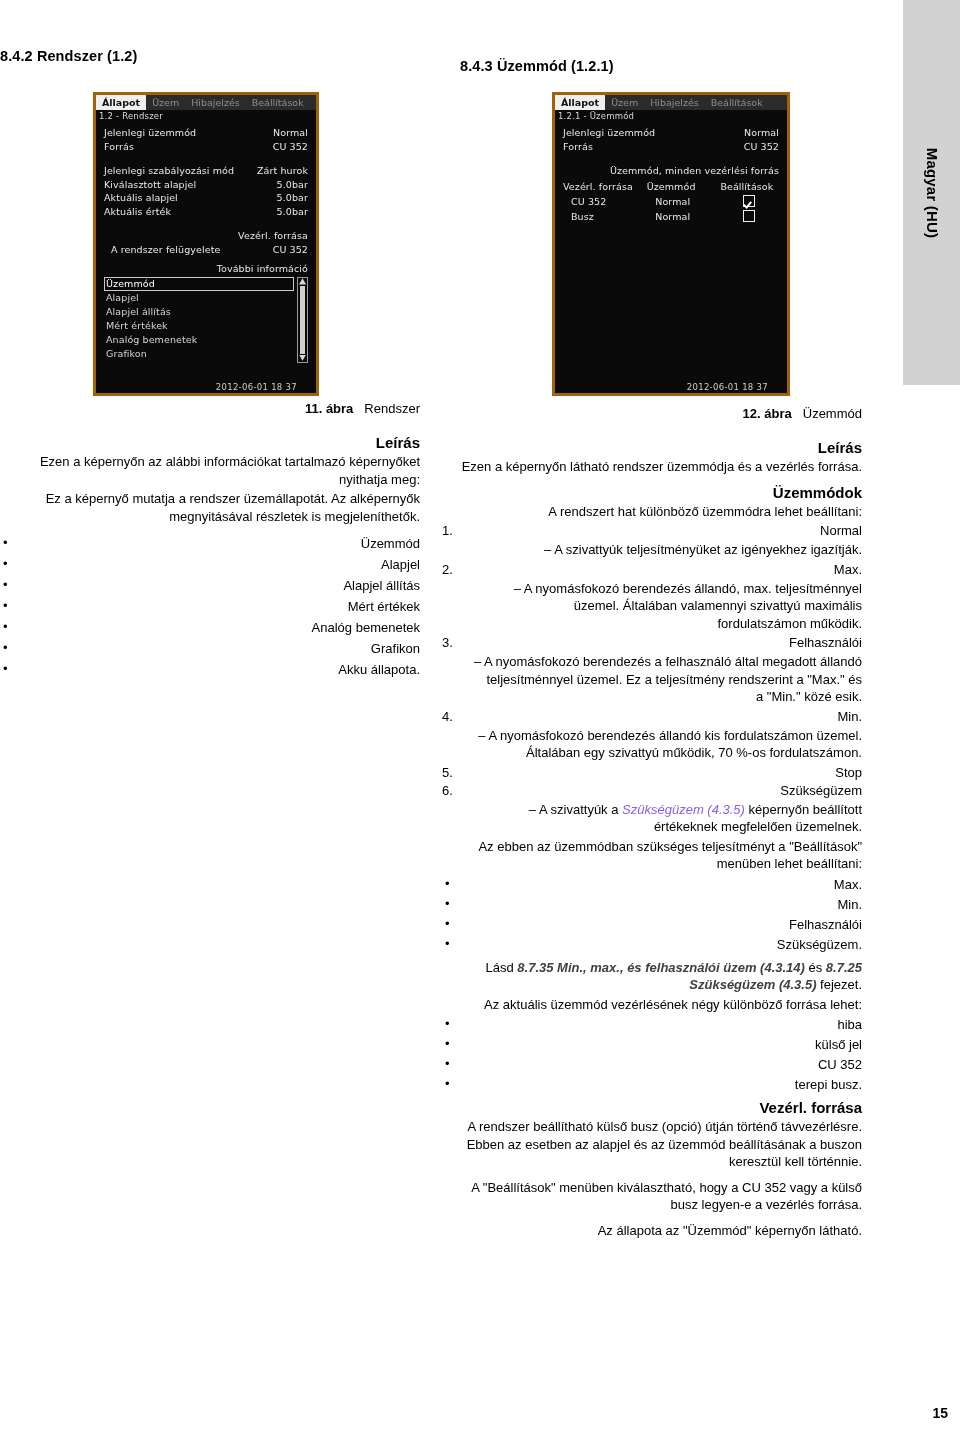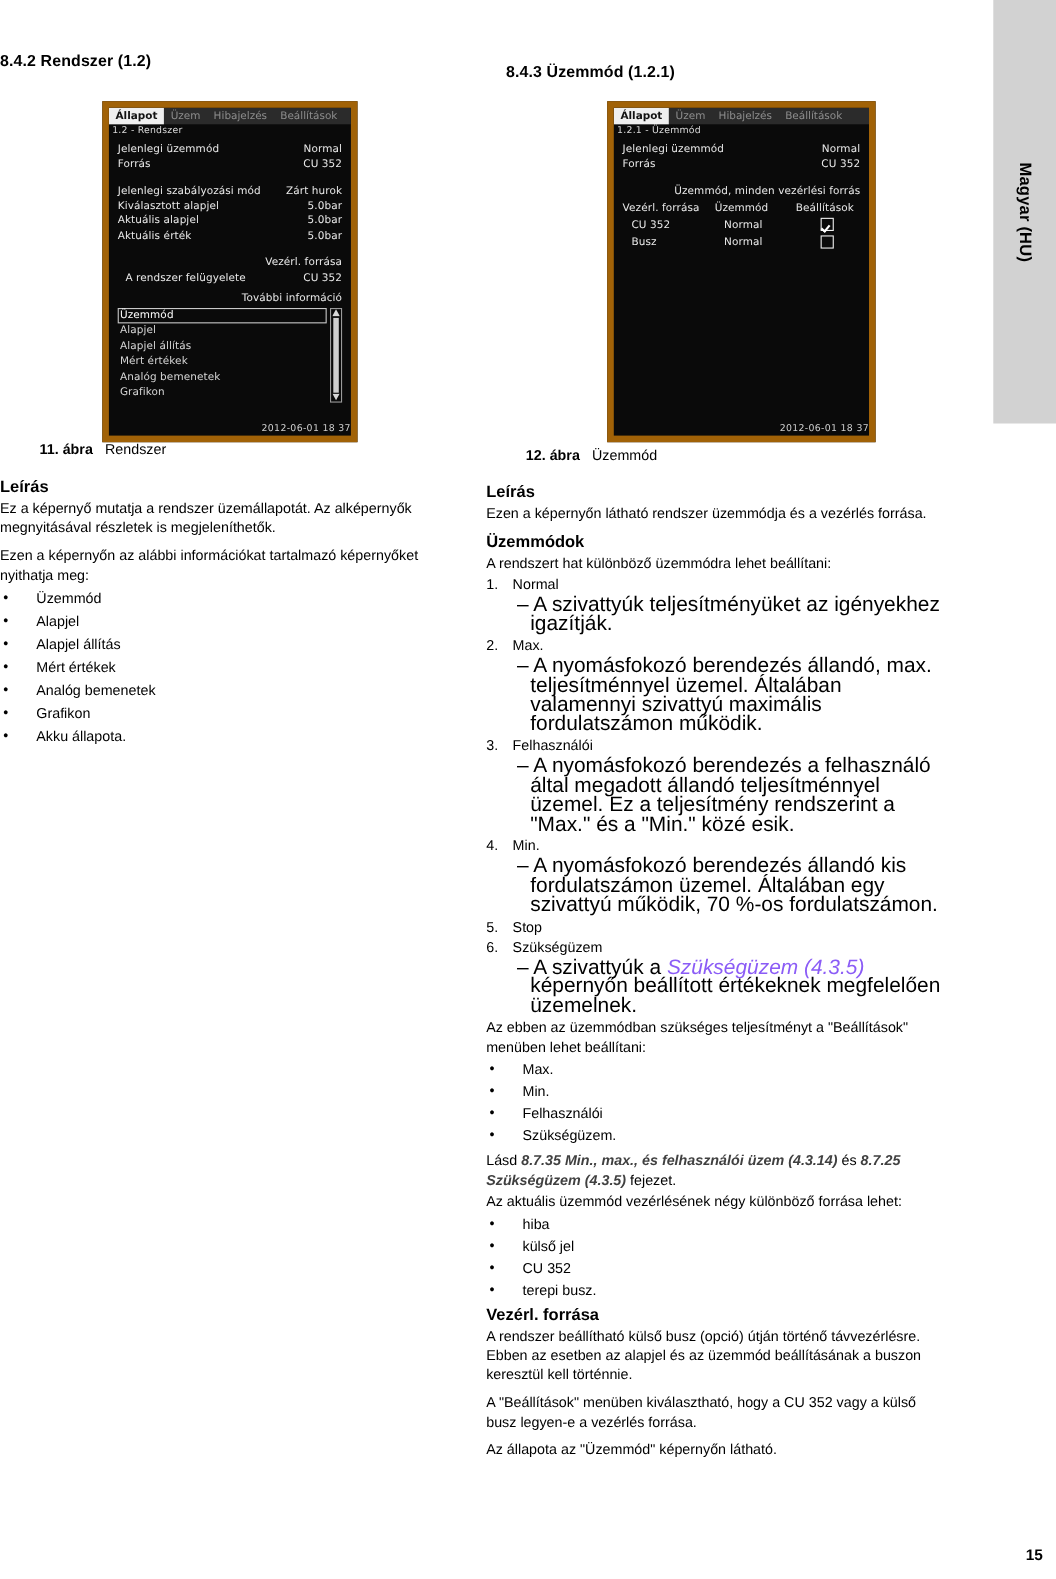--- a/index.html
+++ b/index.html
@@ -39,21 +39,21 @@
   #sec-left  { left:0px;   top:48px; }
   #sec-right { left:460px; top:58px; }
 
   
   .shot {
     position:absolute;
     background:#0a0a0a;
     color:#e9e9e9;
     font-family:"DejaVu Sans", sans-serif;
     overflow:hidden;
-    border:6px solid #a16207;
+    border:3px solid #a16207;
   }
   #shot-1 { left:93px;  top:92px; width:220px; height:298px; }
   #shot-2 { left:552px; top:92px; width:232px; height:298px; }
 
   .shot .menubar {
     display:flex;
     height:15px;
     align-items:center;
     background:#2b2b2b;
     font-size:9.5px;
@@ -152,28 +152,28 @@
     content:"";
     position:absolute;
     left:1px; top:4px;
     width:3px; height:6px;
     border-right:2px solid #ffffff;
     border-bottom:2px solid #ffffff;
     transform:rotate(40deg);
   }
   .shot .stamp {
     position:absolute;
-    right:0; bottom:1px;
+    right:19px; bottom:1px;
     font-size:8.5px;
     color:#cfcfcf;
     letter-spacing:.3px;
   }
 
   
-  .col { position:absolute; }
+  .col { position:absolute;text-align:right; }
   #col-left  { left:0px;   top:400px; width:420px; }
   #col-right { left:442px; top:405px; width:420px; }
 
   .figcap { font-size:13px; line-height:17px; margin:0 0 17px 0; }
   .figcap .n { font-weight:bold; padding-left:36px; }
   .figcap .t { padding-left:11px; }
 
   .h3 { font-size:15px; font-weight:bold; line-height:18px; margin:0 0 1px 0; }
   p.tx { font-size:13px; line-height:17.5px; margin:0 0 8px 0; }
   p.tx.tight { margin-bottom:2px; }
@@ -189,21 +189,21 @@
     font-size:13px;
   }
   ul.bul.compact li { line-height:20px; }
 
   ol.num { list-style:none; margin:0; padding:0; }
   ol.num > li { font-size:13px; line-height:18px; position:relative; padding-left:24px; margin-bottom:0px; }
   ol.num > li > .mk { position:absolute; left:0; top:0; }
   ol.num > li > .hd { display:block; }
   ol.num > li .dash {
     display:block;
-    font-size:19px; line-height:17.5px;
+    font-size:13px; line-height:17.5px;
     padding-left:16px; text-indent:-12px;
     margin-top:1px; margin-bottom:2px;
   }
   .lnk { color:#8b5cf6; font-style:italic; }
   .lnk-b { color:#404040; font-style:italic; font-weight:bold; }
 
   .pg-num {
     position:absolute;
     right:12px; bottom:14px;
     font-size:14px; font-weight:bold;
@@ -320,22 +320,22 @@
       </div>
     </div>
     <div class="stamp">2012-06-01  18 37</div>
   </div>
 
   <div class="col" id="col-left">
     <div class="figcap">
       <span class="n">11. ábra</span><span class="t">Rendszer</span>
     </div>
     <div class="h3">Leírás</div>
+    <p class="tx tight">Ezen a képernyőn az alábbi információkat tartalmazó képernyőket nyithatja meg:</p>
     <p class="tx">Ez a képernyő mutatja a rendszer üzemállapotát. Az alképernyők megnyitásával részletek is megjeleníthetők.</p>
-    <p class="tx tight">Ezen a képernyőn az alábbi információkat tartalmazó képernyőket nyithatja meg:</p>
     <ul class="bul">
       <li>Üzemmód</li>
       <li>Alapjel</li>
       <li>Alapjel állítás</li>
       <li>Mért értékek</li>
       <li>Analóg bemenetek</li>
       <li>Grafikon</li>
       <li>Akku állapota.</li>
     </ul>
   </div>

